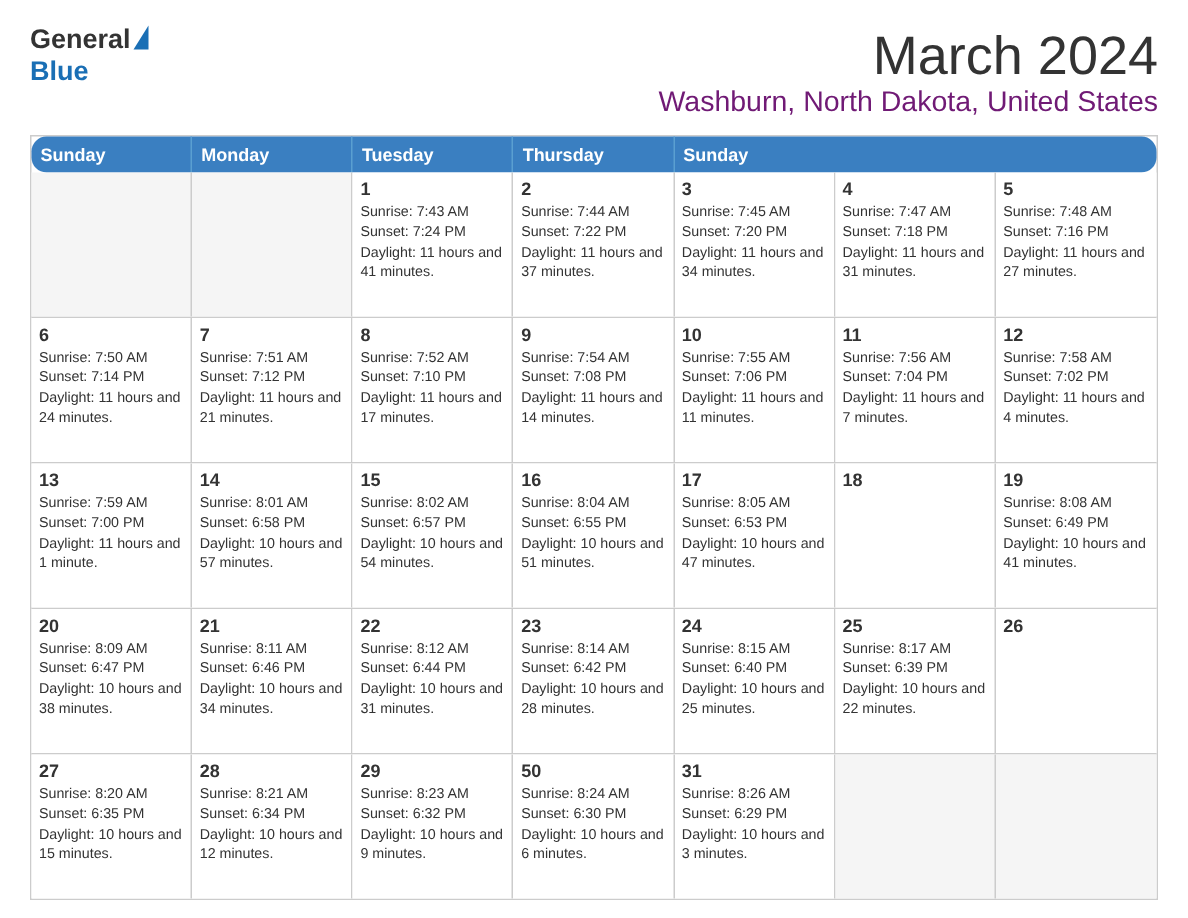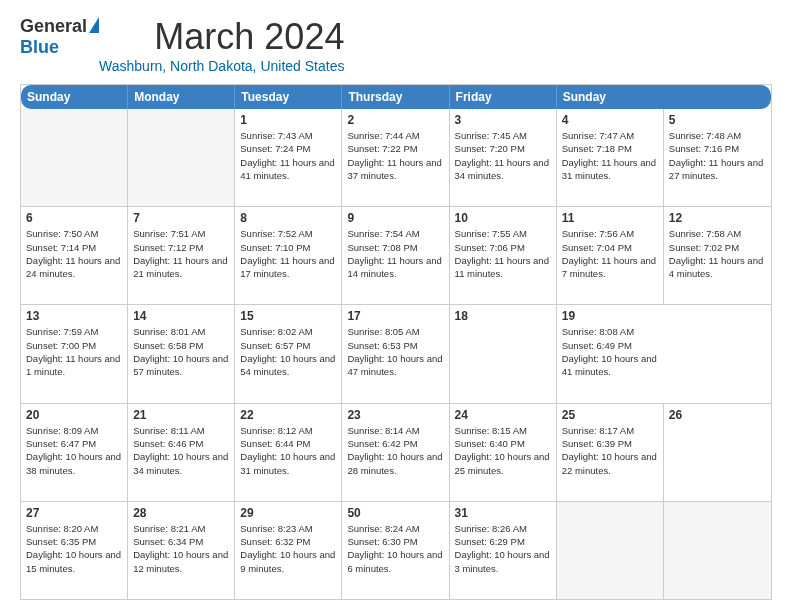--- a/index.html
+++ b/index.html
@@ -12,20 +12,21 @@
     }
     .page {
       width: 792px;
       height: 612px;
       padding: 16px 20px 12px 20px;
       display: flex;
       flex-direction: column;
     }
     .header {
       display: flex;
+      justify-content: space-between;
       align-items: flex-start;
       margin-bottom: 10px;
     }
     .logo {
       display: flex;
       flex-direction: column;
       align-items: flex-start;
     }
     .logo-text {
       display: flex;
@@ -51,22 +52,22 @@
     }
     .title-section {
       text-align: right;
     }
     .main-title {
       font-size: 36px;
       font-weight: normal;
       color: #333;
     }
     .subtitle {
-      font-size: 14px;
-      color: #0369a1;
+      font-size: 19px;
+      color: #701a75;
     }
     .calendar {
       flex: 1;
       border: 1px solid #ccc;
       display: flex;
       flex-direction: column;
     }
     .cal-header {
       display: grid;
       grid-template-columns: repeat(7, 1fr);
@@ -141,21 +142,20 @@
       <div class="subtitle">Washburn, North Dakota, United States</div>
     </div>
   </div>
 
   <div class="calendar">
     <div class="cal-header" id="cal-header-row">
         <div class="cal-header-cell">Sunday</div>
         <div class="cal-header-cell">Monday</div>
         <div class="cal-header-cell">Tuesday</div>
         <div class="cal-header-cell">Thursday</div>
-        <div class="cal-header-cell">Friday</div>
         <div class="cal-header-cell">Sunday</div>
       </div>
     <div class="cal-body" id="cal-body">
         <div class="cal-row">
           <div class="cal-cell empty"></div>
           <div class="cal-cell empty"></div>
           <div class="cal-cell">
             <span class="day-num">1</span>
             <div class="cell-info">Sunrise: 7:43 AM<br>Sunset: 7:24 PM<br>Daylight: 11 hours and 41 minutes.</div>
           </div>
@@ -211,20 +211,24 @@
             <span class="day-num">13</span>
             <div class="cell-info">Sunrise: 7:59 AM<br>Sunset: 7:00 PM<br>Daylight: 11 hours and 1 minute.</div>
           </div>
           <div class="cal-cell">
             <span class="day-num">14</span>
             <div class="cell-info">Sunrise: 8:01 AM<br>Sunset: 6:58 PM<br>Daylight: 10 hours and 57 minutes.</div>
           </div>
           <div class="cal-cell">
             <span class="day-num">15</span>
             <div class="cell-info">Sunrise: 8:02 AM<br>Sunset: 6:57 PM<br>Daylight: 10 hours and 54 minutes.</div>
+          </div>
+          <div class="cal-cell">
+            <span class="day-num">16</span>
+            <div class="cell-info">Sunrise: 8:04 AM<br>Sunset: 6:55 PM<br>Daylight: 10 hours and 51 minutes.</div>
           </div>
           <div class="cal-cell">
             <span class="day-num">17</span>
             <div class="cell-info">Sunrise: 8:05 AM<br>Sunset: 6:53 PM<br>Daylight: 10 hours and 47 minutes.</div>
           </div>
           <div class="cal-cell">
             <span class="day-num">18</span>
           </div>
           <div class="cal-cell">
             <span class="day-num">19</span>

